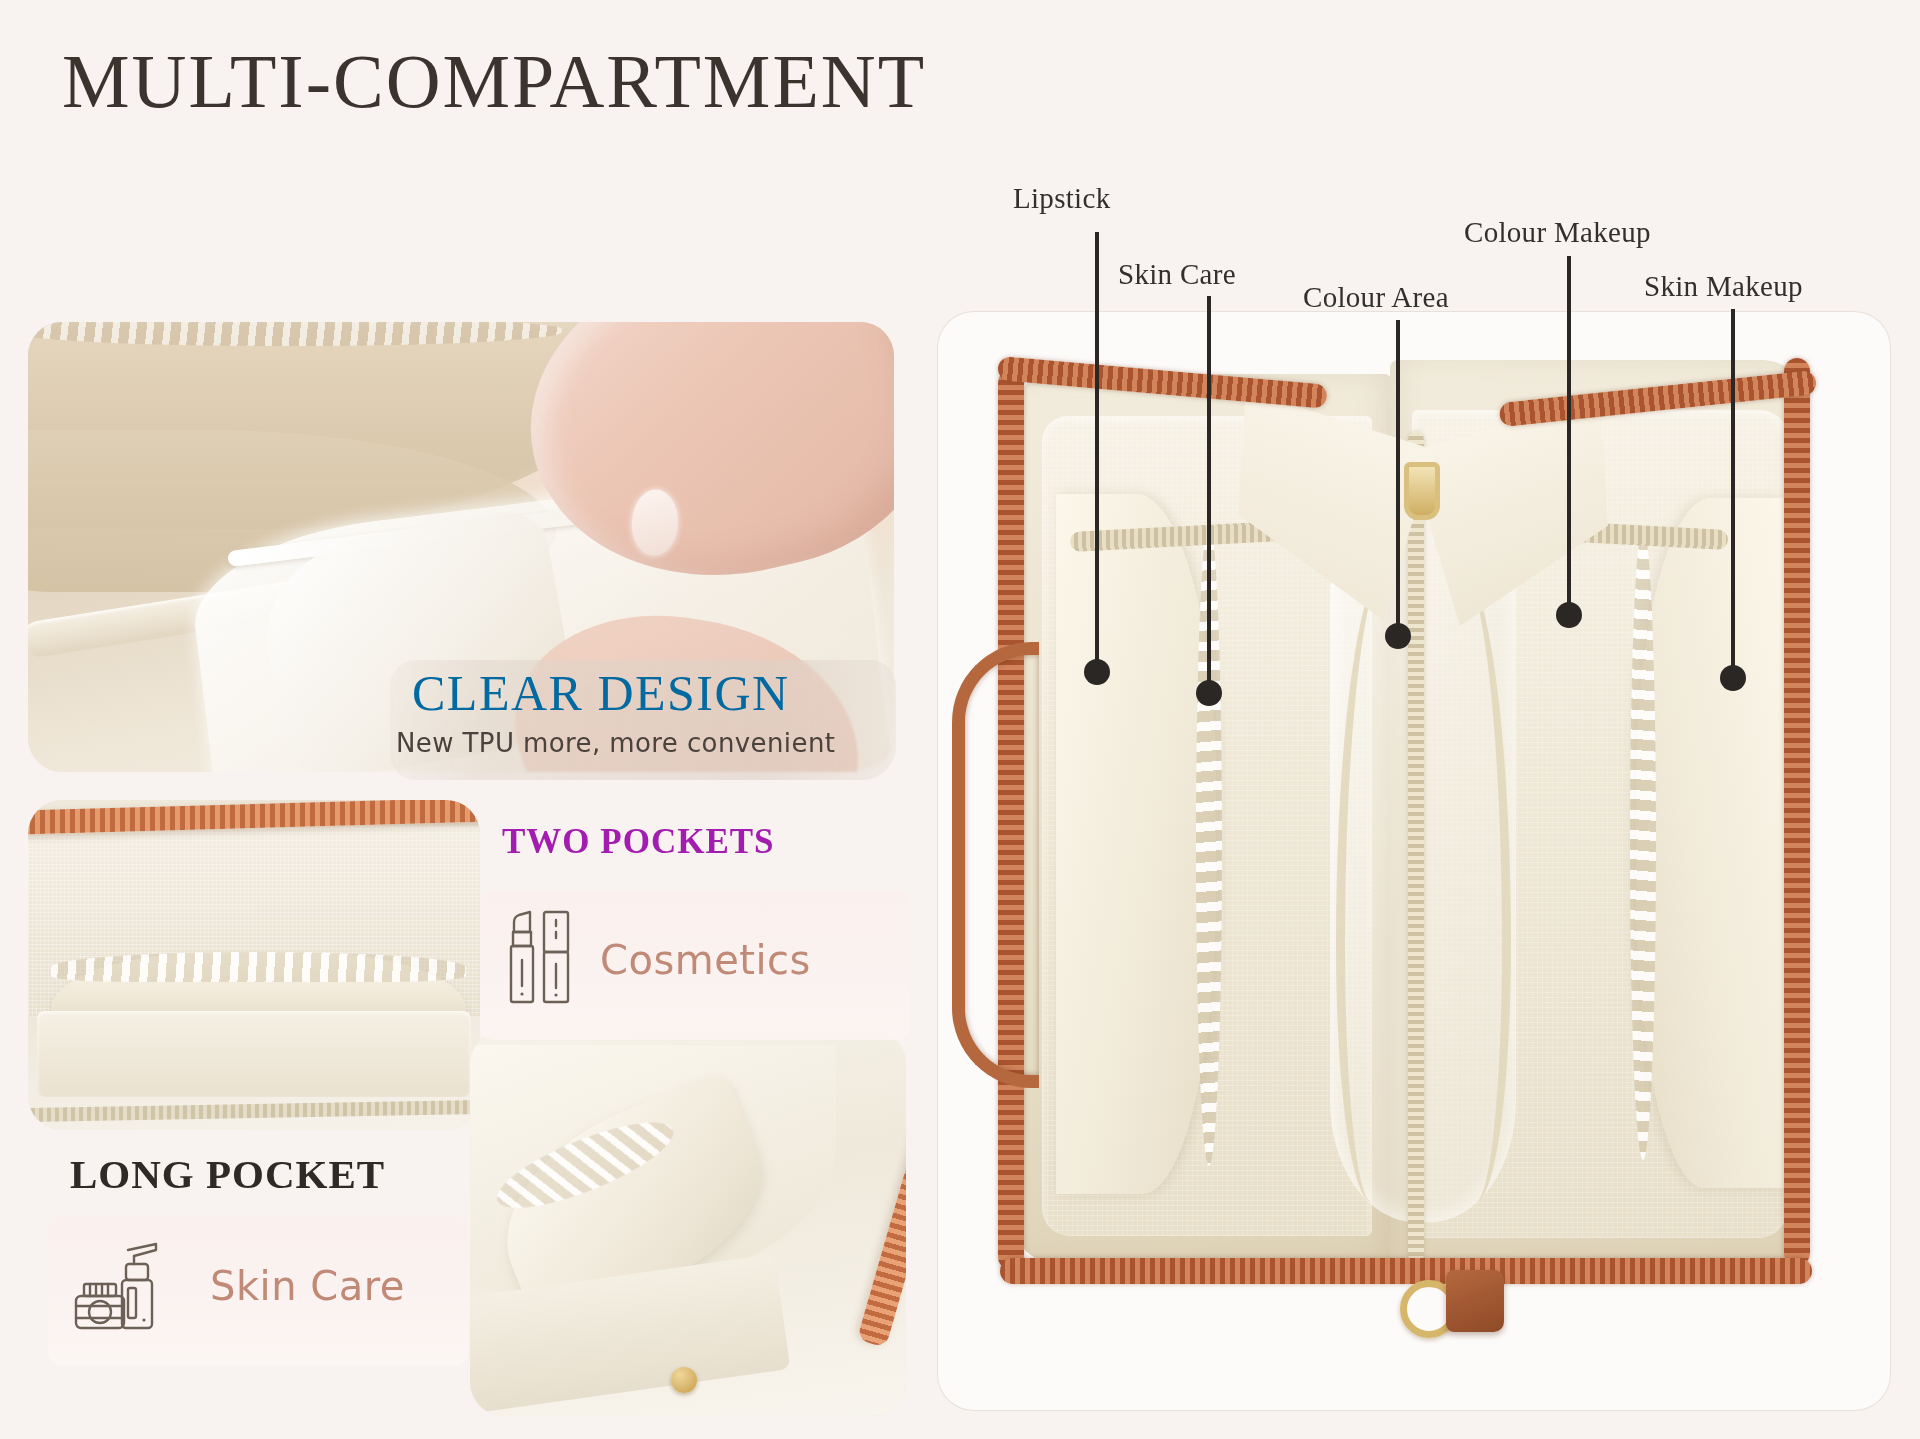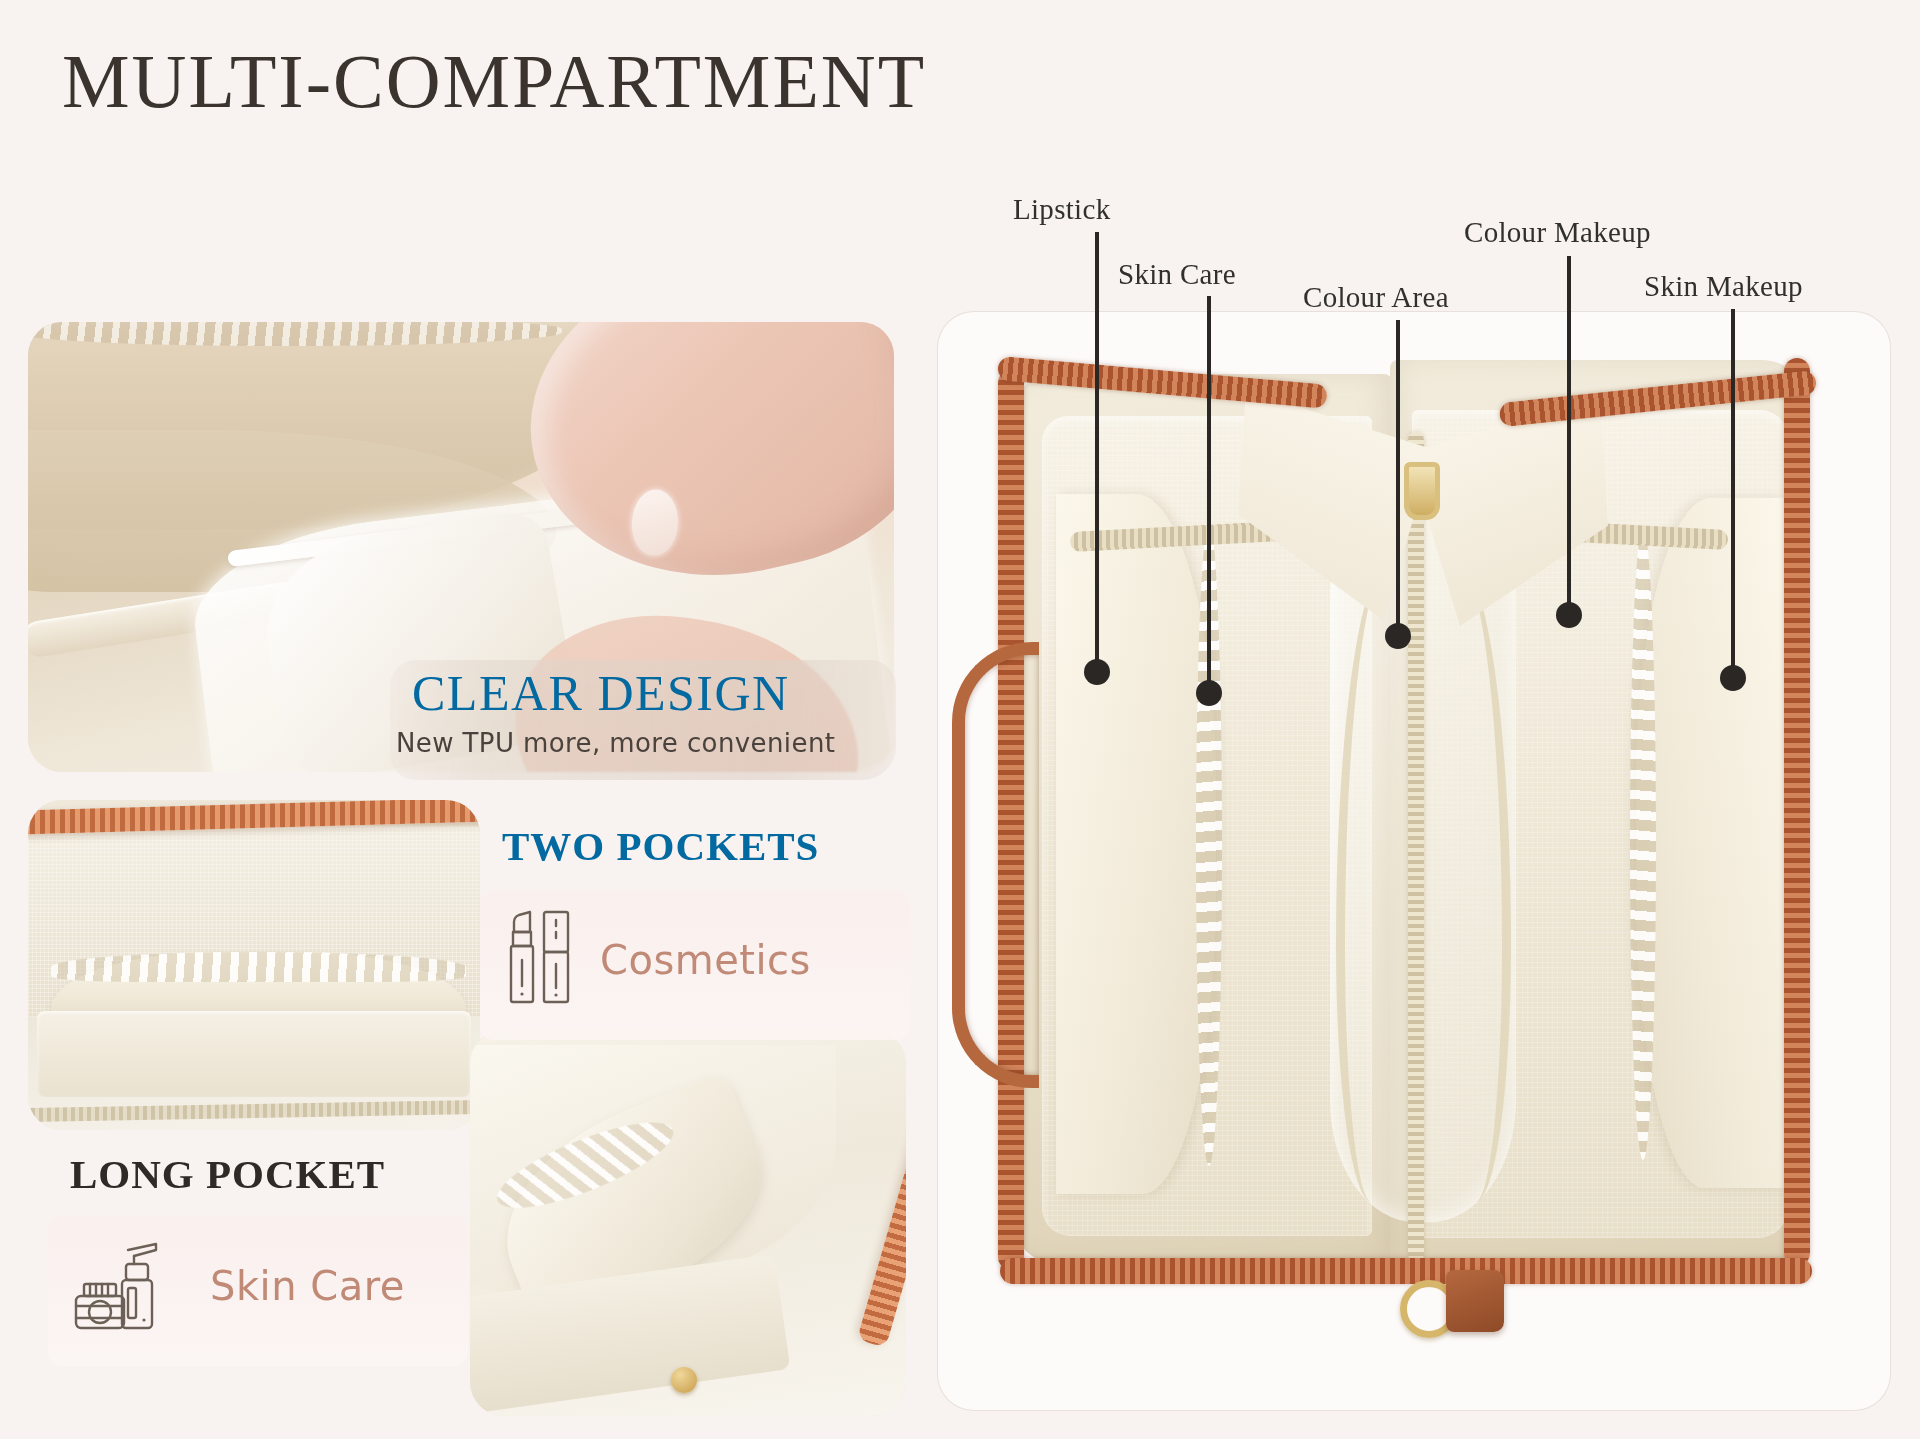--- a/index.html
+++ b/index.html
@@ -252,23 +252,23 @@
   #two-pockets-block {
     position: absolute;
     left: 480px; top: 822px;
     width: 430px; height: 218px;
   }
   #two-pockets-title {
     position: absolute;
     left: 22px; top: 0;
     font-family: "Liberation Serif", serif;
     font-weight: bold;
-    font-size: 41px;
+    font-size: 35px;
     letter-spacing: 1px;
-    color: #0369a1;
+    color: #a21caf;
     white-space: nowrap;
   }
   #two-pockets-tintpanel {
     position: absolute;
     left: 0; top: 68px; width: 430px; height: 150px;
     background: linear-gradient(180deg, rgba(250,240,238,0.96) 0%, rgba(252,245,243,0.82) 100%);
     border-radius: 14px;
   }
   #cosmetics-row {
     position: absolute;
@@ -638,21 +638,21 @@
       <div class="zip-trim" id="trim-bottom"></div>
 
       <div id="bag-handle"></div>
       <div id="top-pull"></div>
       <div id="bottom-ring"></div>
       <div id="bottom-tab"></div>
     </div>
   </div>
 
   <div id="callout-layer">
-      <div class="callout-label" style="left: 1013px; top: 193px;">Lipstick</div>
+      <div class="callout-label" style="left: 1013px; top: 182px;">Lipstick</div>
       <div class="callout-line" style="left: 1095px; top: 232px; height: 440px;"></div>
       <div class="callout-dot" style="left: 1097px; top: 672px;"></div>
       <div class="callout-label" style="left: 1118px; top: 258px;">Skin Care</div>
       <div class="callout-line" style="left: 1207px; top: 296px; height: 397px;"></div>
       <div class="callout-dot" style="left: 1209px; top: 693px;"></div>
       <div class="callout-label" style="left: 1303px; top: 281px;">Colour Area</div>
       <div class="callout-line" style="left: 1396px; top: 320px; height: 316px;"></div>
       <div class="callout-dot" style="left: 1398px; top: 636px;"></div>
       <div class="callout-label" style="left: 1464px; top: 216px; text-align: right;">Colour Makeup</div>
       <div class="callout-line" style="left: 1567px; top: 256px; height: 359px;"></div>

